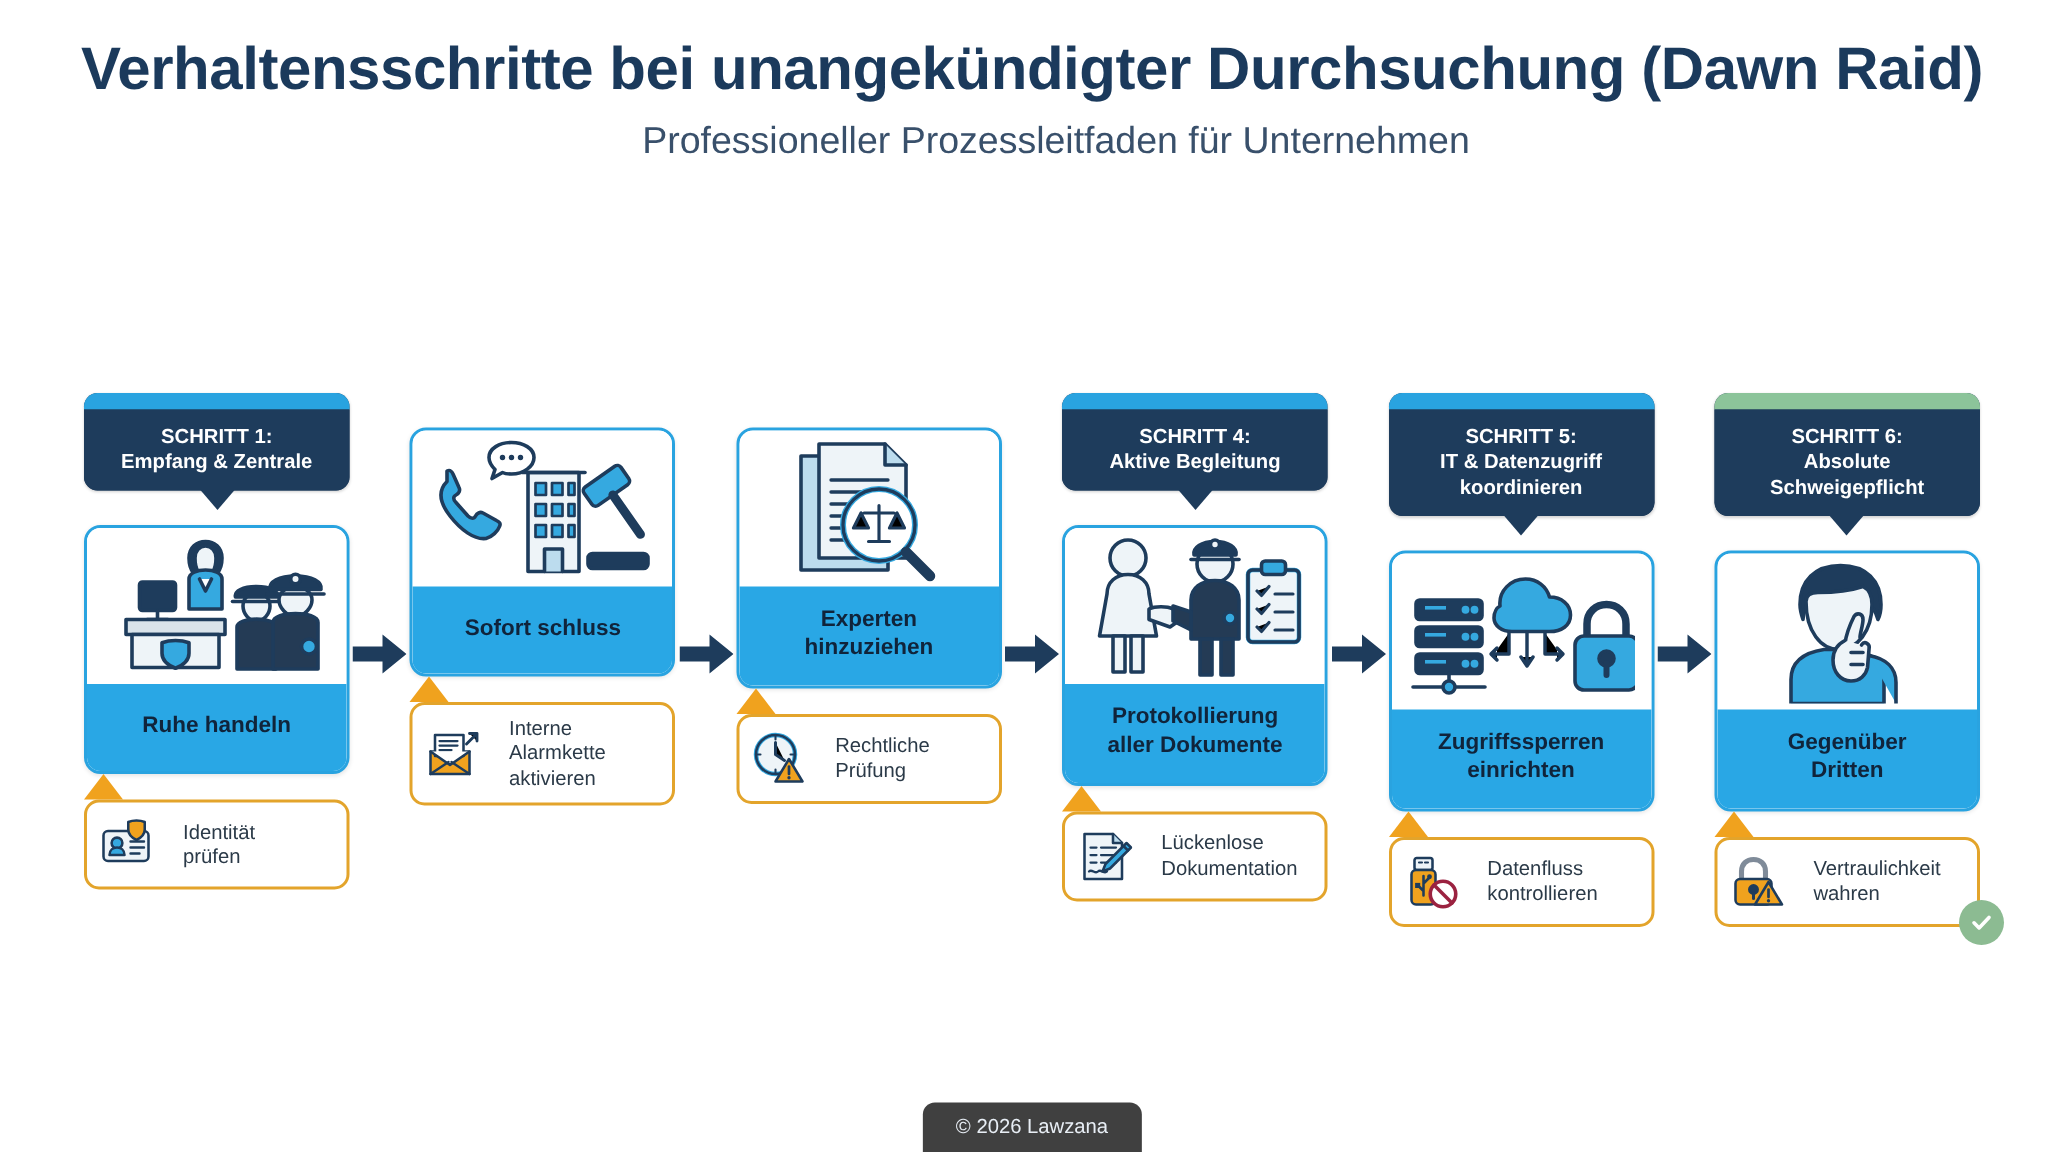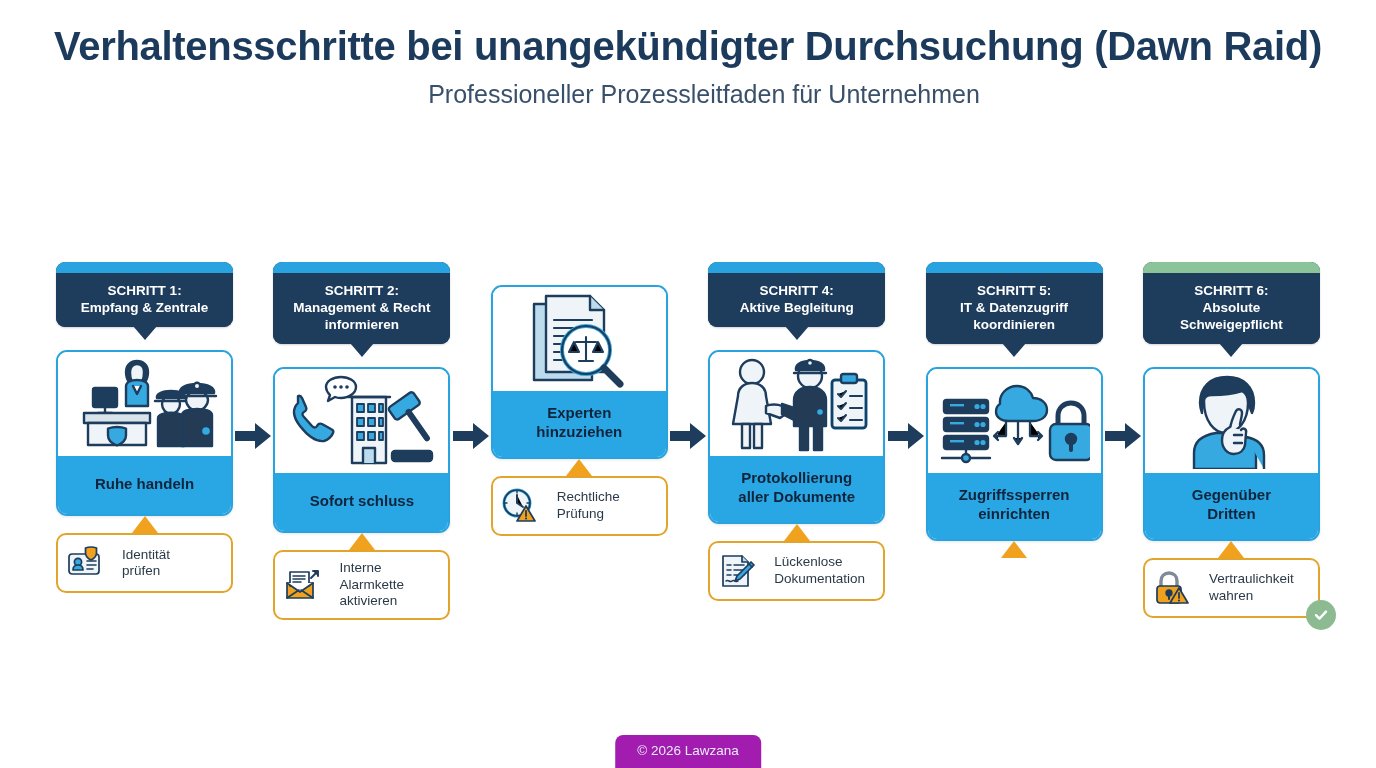--- a/index.html
+++ b/index.html
@@ -54,21 +54,21 @@
     display: flex;
     align-items: flex-start;
     justify-content: space-between;
   }
 
   .step {
     position: relative;
     width: 177px;
     display: flex;
     flex-direction: column;
-    align-items: center;
+    align-items: flex-start;
   }
 
   
   .step-header {
     position: relative;
     width: 177px;
     border-radius: 9px;
     background: #1e3c5c;
     overflow: visible;
     box-shadow: 0 1px 2px rgba(0,0,0,0.18);
@@ -186,21 +186,21 @@
     align-items: center;
     justify-content: center;
   }
 
   
   .footer {
     position: absolute;
     left: 50%;
     transform: translateX(-50%);
     bottom: 0px;
-    background: #a21caf;
+    background: #404040;
     color: #e8eef5;
     font-size: 13.5px;
     padding: 8px 22px 10px 22px;
     border-radius: 8px 8px 0 0;
     white-space: nowrap;
   }
 </style>
 </head>
 <body>
 
@@ -264,25 +264,20 @@
     <path d="M6 25c0-3.4 2.4-5 5-5s5 1.6 5 5z" fill="#35a9e0"></path>
     <path d="M20 16h9M20 20h9M20 24h6" stroke-width="1.6"></path>
     <path d="M24 2c3 0 5.5 1 5.5 1v5c0 3.4-2.5 5.5-5.5 7-3-1.5-5.5-3.6-5.5-7V3S21 2 24 2z" fill="#f0a21e"></path>
   </g>
 </svg>
           </div>
           <div class="note-text">Identität<br>prüfen</div>
         </div>
       </div>
       <div class="step">
-        <div class="step-header">
-          <div class="step-header-stripe"></div>
-          <div class="step-header-body">SCHRITT 2:<br>Management &amp; Recht<br>informieren</div>
-          <div class="step-header-tail"></div>
-        </div>
         <div class="step-card">
           <div class="step-illus">
 <svg width="152" height="96" viewBox="0 0 152 96">
   <g stroke="#1e3c5c" stroke-width="2.4" stroke-linejoin="round" stroke-linecap="round">
 
     <path d="M12 30c-6 6-5 14 2 23s16 16 24 15c4-1 8-5 9-8 1-2 0-3-2-4l-9-5c-2-1-4 0-5 2-1 2-3 2-5 0l-8-9c-2-2-2-4 0-5 2-1 3-3 2-5l-4-9c-1-2-2-3-4-2-0 0-0 0 0 0z" fill="#35a9e0"></path>
 
     <path d="M40 14c0-6 7-10 15-10s15 4 15 10-7 11-15 11c-2 0-4 0-6-1l-7 4 2-6c-2-2-4-5-4-8z" fill="#ffffff"></path>
     <circle cx="49" cy="14" r="1.8" fill="#1e3c5c" stroke="none"></circle>
     <circle cx="55" cy="14" r="1.8" fill="#1e3c5c" stroke="none"></circle>
@@ -479,20 +474,39 @@
     <circle cx="133" cy="65" r="5" fill="#1e3c5c"></circle>
     <path d="M133 68v8" stroke-width="4"></path>
   </g>
 </svg>
           </div>
           <div class="step-label">
             <span>Zugriffssperren<br>einrichten</span>
           </div>
         </div>
         <div class="note-tail"></div>
+        <div class="step-note">
+          <div class="note-icon">
+<svg width="36" height="36" viewBox="0 0 36 36">
+  <g stroke="#1e3c5c" stroke-width="1.7" stroke-linejoin="round" stroke-linecap="round">
+    <rect x="6" y="2" width="12" height="8" rx="1.5" fill="#eef4f8"></rect>
+    <path d="M9 5h2M13 5h2" stroke-width="1.4"></path>
+    <rect x="4" y="10" width="16" height="23" rx="3" fill="#f0a21e"></rect>
+    <g stroke-width="1.7">
+      <path d="M12 14v13M12 19l4-4M12 24l-4-4"></path>
+      <circle cx="16" cy="14.5" r="1.6" fill="#1e3c5c" stroke="none"></circle>
+      <rect x="6.4" y="18.6" width="3.4" height="3.4" fill="#1e3c5c" stroke="none"></rect>
+    </g>
+    <circle cx="25" cy="26" r="8.5" fill="#ffffff" stroke="#9b2240" stroke-width="2.4"></circle>
+    <path d="M19 20l12 12" stroke="#9b2240" stroke-width="2.4"></path>
+  </g>
+</svg>
+          </div>
+          <div class="note-text">Datenfluss<br>kontrollieren</div>
+        </div>
       </div>
       <div class="step">
         <div class="step-header final">
           <div class="step-header-stripe"></div>
           <div class="step-header-body">SCHRITT 6:<br>Absolute<br>Schweigepflicht</div>
           <div class="step-header-tail"></div>
         </div>
         <div class="step-card">
           <div class="step-illus">
 <svg width="118" height="96" viewBox="0 0 118 96">

